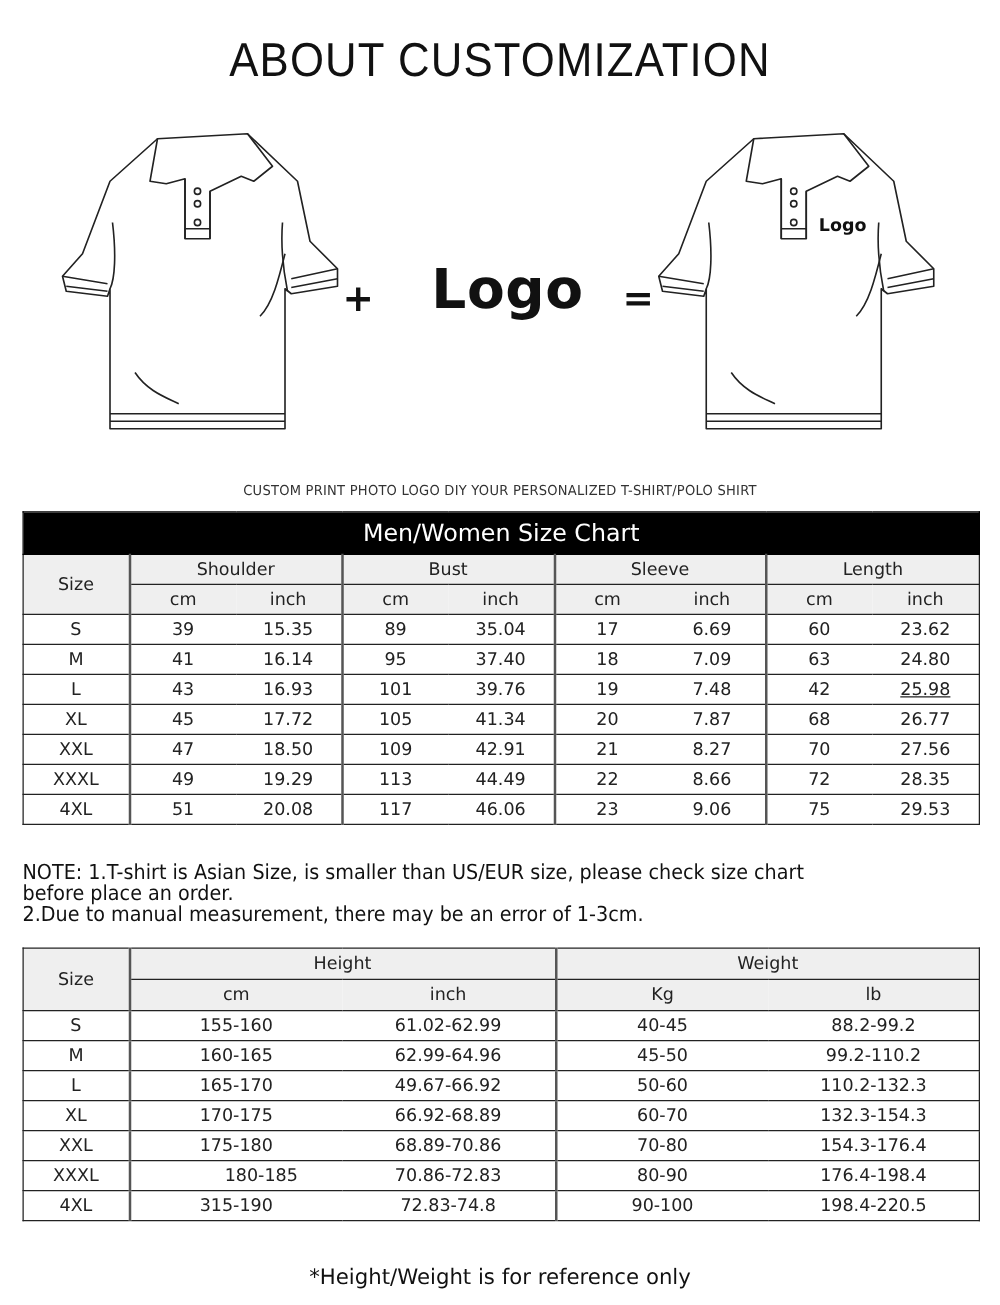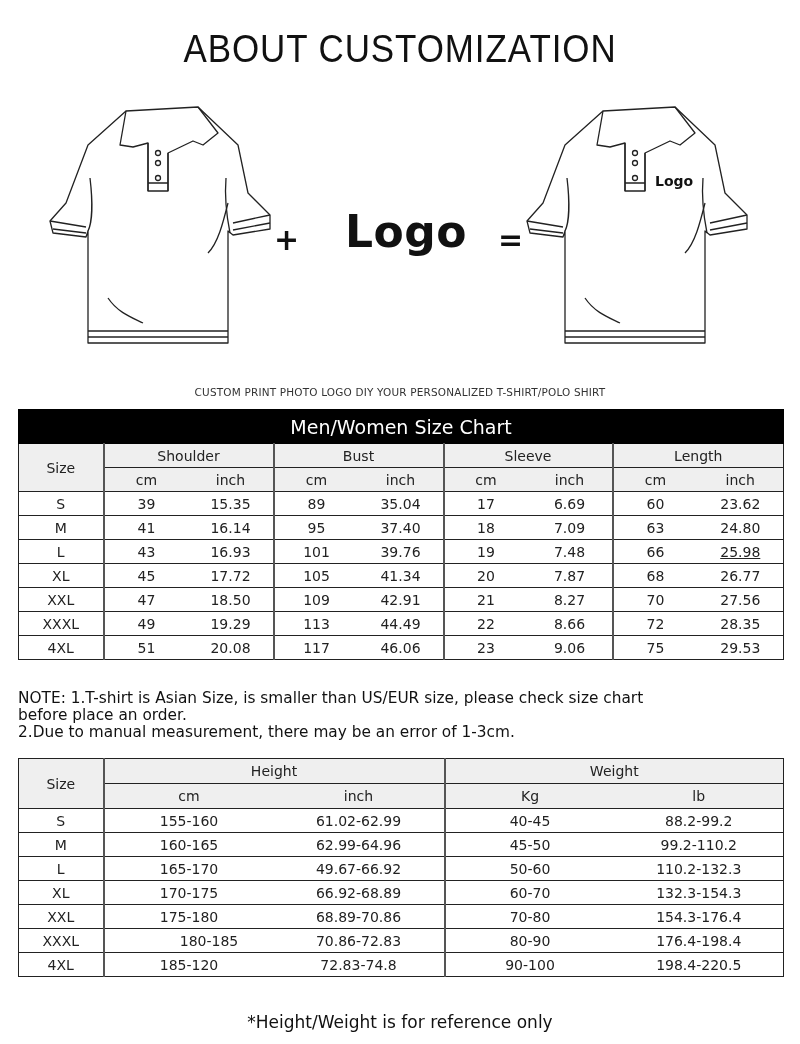--- a/index.html
+++ b/index.html
@@ -149,21 +149,21 @@
         <td style="border-left: none;">24.80</td>
       </tr>
       <tr class="d-row">
         <td>L</td>
         <td class="thick-l" style="border-right: none;">43</td>
         <td style="border-left: none;">16.93</td>
         <td class="thick-l" style="border-right: none;">101</td>
         <td style="border-left: none;">39.76</td>
         <td class="thick-l" style="border-right: none;">19</td>
         <td style="border-left: none;">7.48</td>
-        <td class="thick-l" style="border-right: none;">66</td>
+        <td class="thick-l" style="border-right: none;">42</td>
         <td style="border-left: none; text-decoration: underline;">25.98</td>
       </tr>
       <tr class="d-row">
         <td>XL</td>
         <td class="thick-l" style="border-right: none;">45</td>
         <td style="border-left: none;">17.72</td>
         <td class="thick-l" style="border-right: none;">105</td>
         <td style="border-left: none;">41.34</td>
         <td class="thick-l" style="border-right: none;">20</td>
         <td style="border-left: none;">7.87</td>
@@ -271,21 +271,21 @@
       </tr>
       <tr class="d-row">
         <td>XXXL</td>
         <td class="thick-l" style="border-right: none; padding-left: 40px;">180-185</td>
         <td style="border-left: none;">70.86-72.83</td>
         <td class="thick-l" style="border-right: none;">80-90</td>
         <td style="border-left: none;">176.4-198.4</td>
       </tr>
       <tr class="d-row">
         <td>4XL</td>
-        <td class="thick-l" style="border-right: none;">185-120</td>
+        <td class="thick-l" style="border-right: none;">315-190</td>
         <td style="border-left: none;">72.83-74.8</td>
         <td class="thick-l" style="border-right: none;">90-100</td>
         <td style="border-left: none;">198.4-220.5</td>
       </tr>
     </tbody>
 </table>
 
 <div class="footer">*Height/Weight is for reference only</div>
 
 </body></html>

